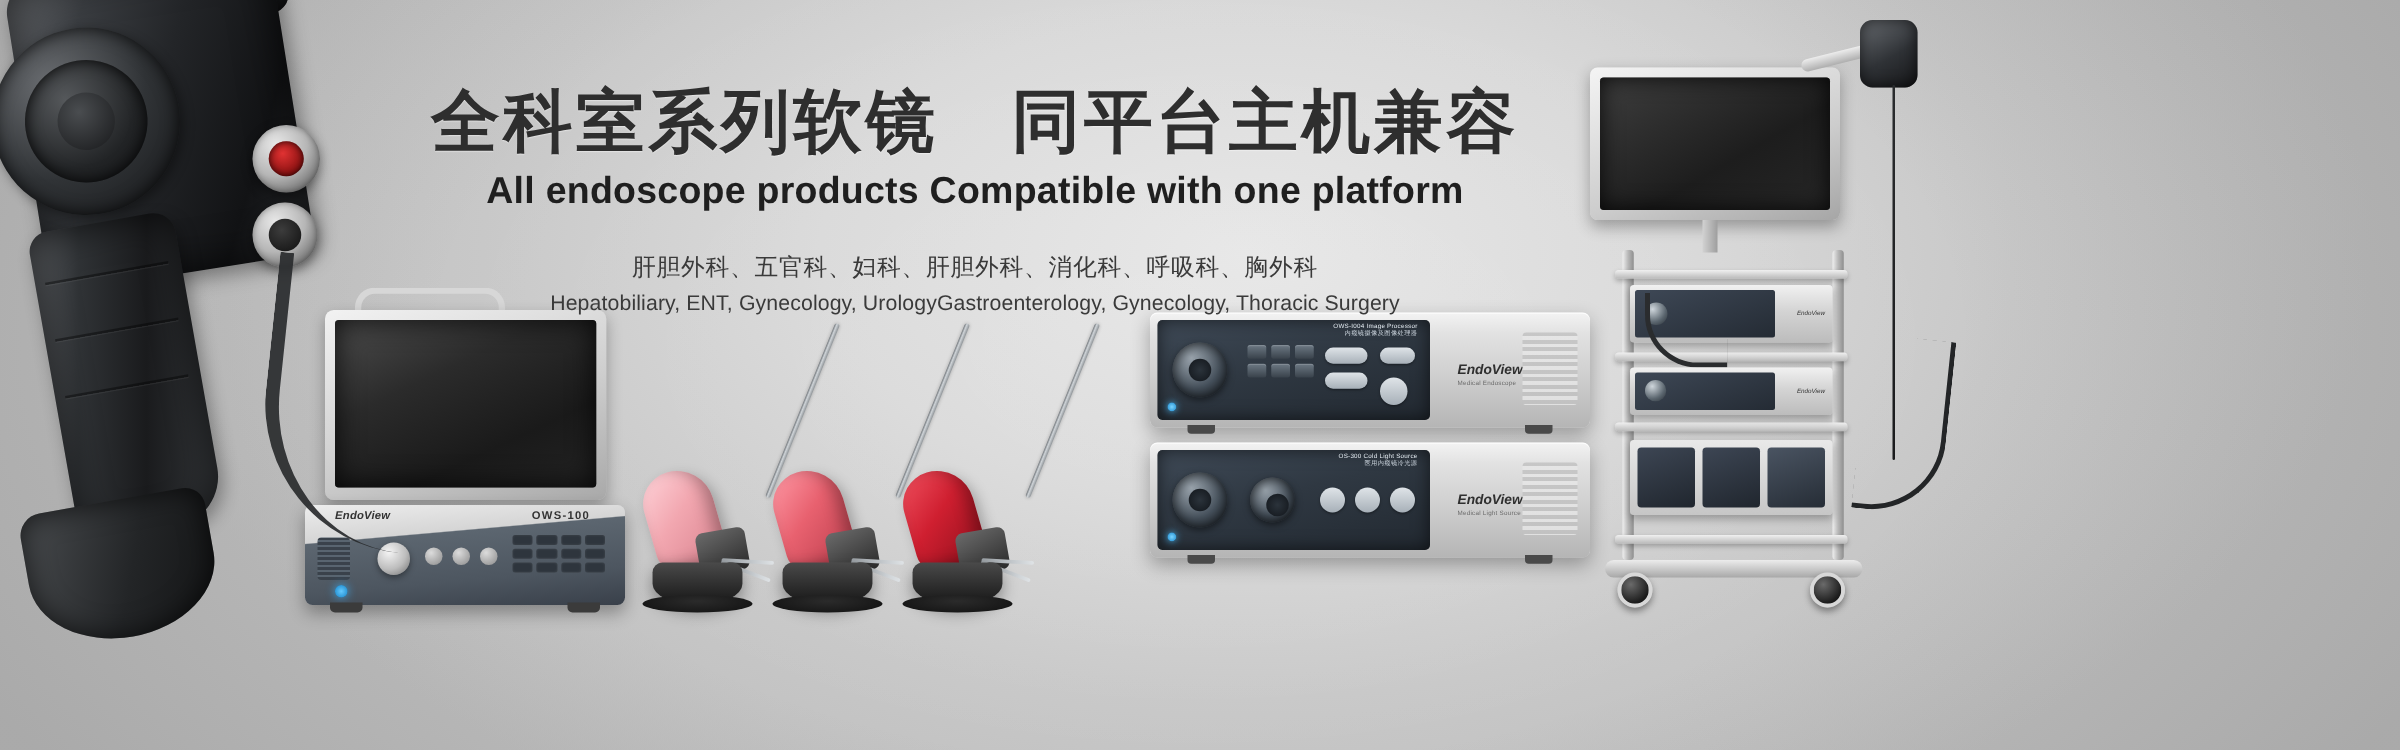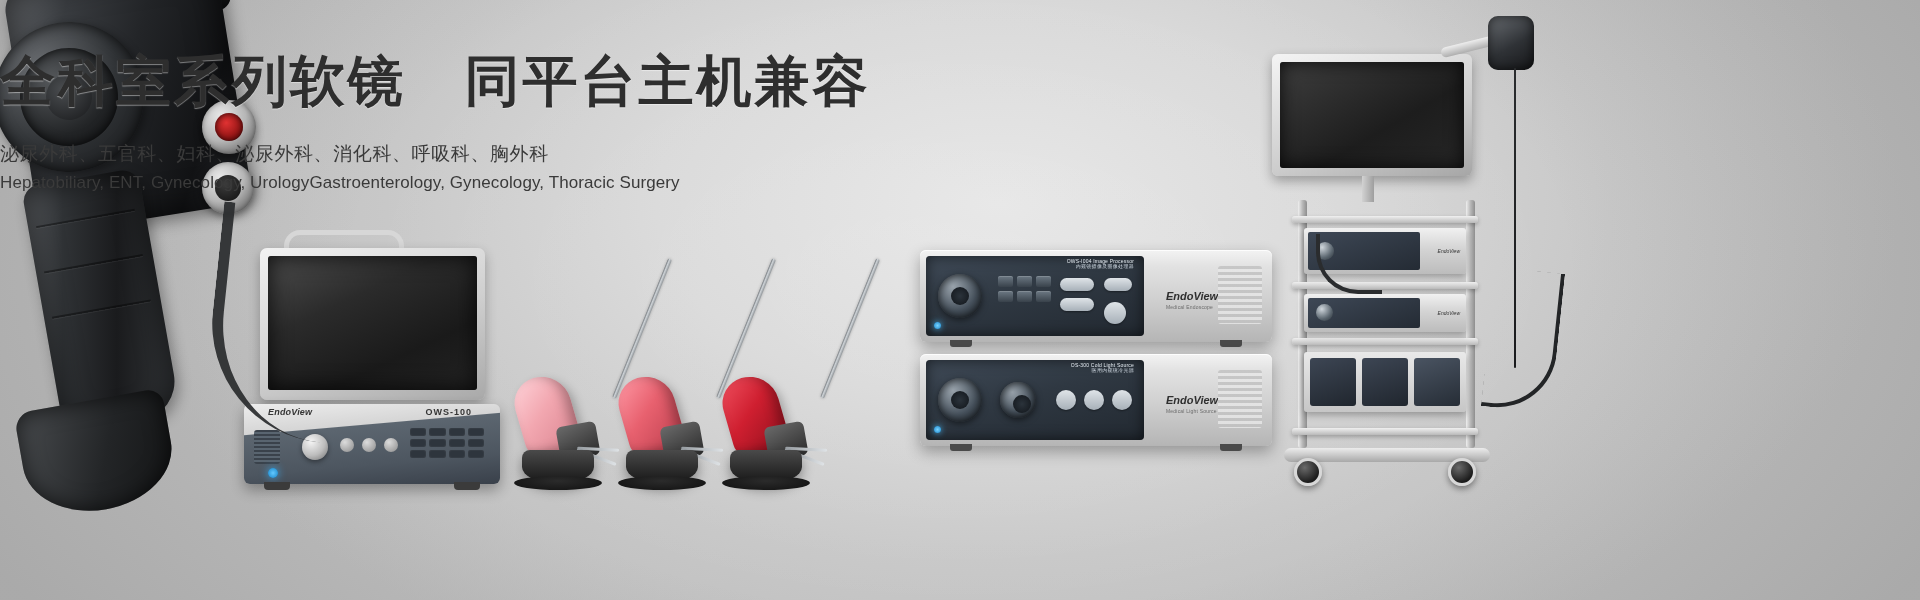--- a/index.html
+++ b/index.html
@@ -18,22 +18,22 @@
       linear-gradient(180deg,#cfcfcf 0%,#dcdcdc 30%,#d2d2d2 62%,#c0c0c0 100%);
   }
   
   #banner:after{
     content:""; position:absolute; inset:0; pointer-events:none;
     background:radial-gradient(ellipse 1100px 620px at 50% 45%, rgba(255,255,255,.18) 0%, rgba(255,255,255,0) 55%, rgba(70,70,70,.16) 100%);
   }
 
   
   .text-block{
-    position:absolute; left:0; top:52px; width:1560px;
-    z-index:40;
+    position:absolute; left:0; top:68px; width:1560px;
+    text-align:center; z-index:40;
   }
   .headline{
     font-size:55px; font-weight:700; color:#2e2e2e;
     letter-spacing:3px; line-height:1.08;
     text-shadow:0 1px 1px rgba(255,255,255,.45);
   }
   .headline .gap{ display:inline-block; width:22px; }
   .headline-en{
     margin-top:8px;
     font-size:30px; font-weight:700; color:#1f1f1f;
@@ -528,17 +528,18 @@
     <div class="cart-wheel" style="left:4px;"></div>
     <div class="cart-wheel" style="left:158px;"></div>
   </div>
 
   <div class="text-block">
     <div class="headline">
       <span>全科室系列软镜</span>
       <span class="gap"></span>
       <span>同平台主机兼容</span>
     </div>
-    <div class="sub-cn">泌尿外科、五官科、妇科、泌尿外科、消化科、呼吸科、胸外科</div>
+    <div class="headline-en">All endoscope products Compatible with one platform</div>
+    <div class="sub-cn">肝胆外科、五官科、妇科、肝胆外科、消化科、呼吸科、胸外科</div>
     <div class="sub-en">Hepatobiliary, ENT, Gynecology, UrologyGastroenterology, Gynecology, Thoracic Surgery</div>
   </div>
 
 </div>
 
 </body></html>

